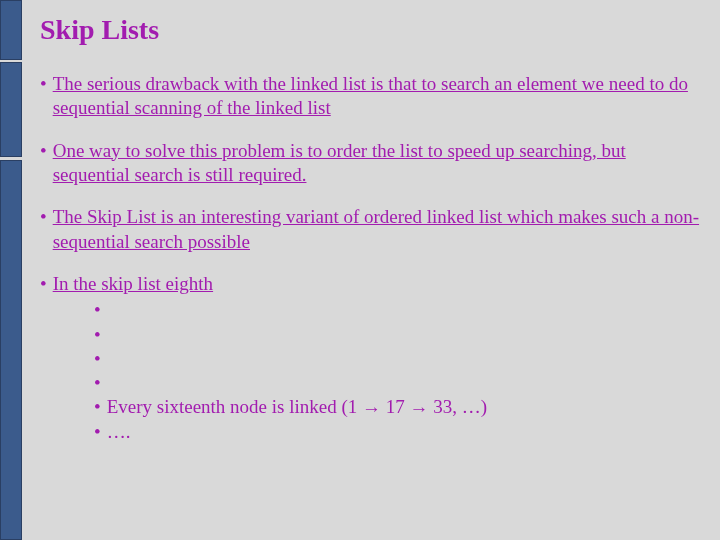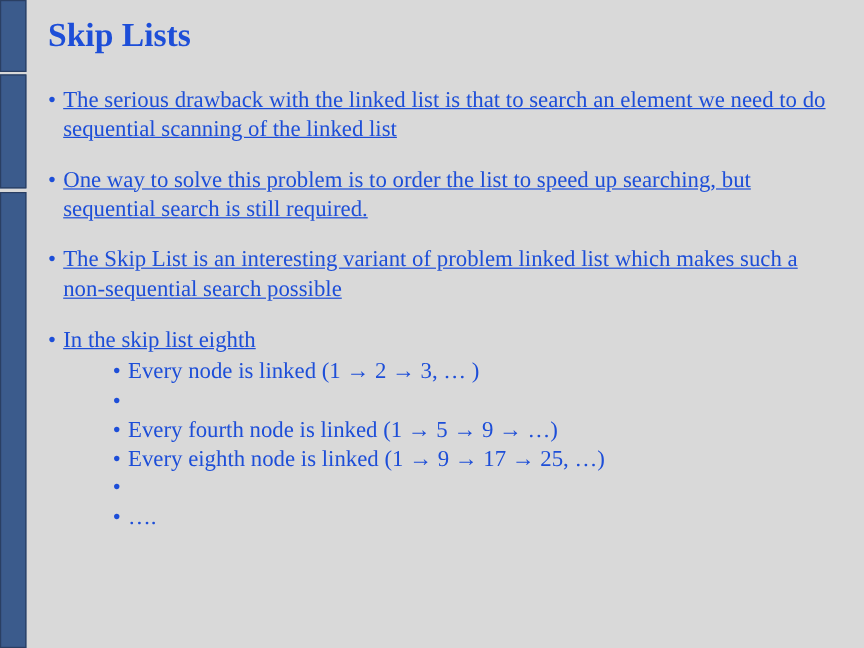--- a/index.html
+++ b/index.html
@@ -26,21 +26,21 @@
   .bar1 { top: 0; height: 60px; }
   .bar2 { top: 62px; height: 95px; }
   .bar3 { top: 160px; height: 380px; }
   .slide {
     position: absolute;
     left: 34px;
     top: 0;
     right: 0;
     bottom: 0;
     padding: 10px 18px 18px 6px;
-    color: #1d4ed8;
+    color: #a21caf;
   }
   .title {
     font-size: 28px;
     font-weight: bold;
     margin-bottom: 26px;
     margin-top: 4px;
   }
   .content {
     font-size: 19px;
     line-height: 1.28;
@@ -90,57 +90,51 @@
       <div class="text">The serious drawback with the linked list is that to search an element we need to do sequential scanning of the linked list</div>
     </div>
 
     <div class="bullet">
       <div class="dot">•</div>
       <div class="text">One way to solve this problem is to order the list to speed up searching, but sequential search is still required.</div>
     </div>
 
     <div class="bullet">
       <div class="dot">•</div>
-      <div class="text">The Skip List is an interesting variant of problem linked list which makes such a non-sequential search possible</div>
+      <div class="text">The Skip List is an interesting variant of ordered linked list which makes such a non-sequential search possible</div>
     </div>
 
     <div class="bullet nowrap-group">
       <div class="dot">•</div>
       <div class="text">In the skip list eighth</div>
     </div>
 
     <div class="sublist">
 
       <div class="subbullet">
         <div class="dot">•</div>
-        <div class="text">
-          <span>Every node is linked (1 </span><span>→</span><span> 2 </span><span>→</span><span> 3, … )</span>
-        </div>
+      </div>
+
+      <div class="subbullet">
+        <div class="dot">•</div>
+      </div>
+
+      <div class="subbullet">
+        <div class="dot">•</div>
       </div>
 
       <div class="subbullet">
         <div class="dot">•</div>
       </div>
 
       <div class="subbullet">
         <div class="dot">•</div>
         <div class="text">
-          <span>Every fourth node is linked (1 </span><span>→</span><span> 5 </span><span>→</span><span> 9 </span><span>→</span><span> …)</span>
+          <span>Every sixteenth node is linked (1 </span><span>→</span><span> 17 </span><span>→</span><span> 33, …)</span>
         </div>
-      </div>
-
-      <div class="subbullet">
-        <div class="dot">•</div>
-        <div class="text">
-          <span>Every eighth node is linked (1 </span><span>→</span><span> 9 </span><span>→</span><span> 17 </span><span>→</span><span> 25, …)</span>
-        </div>
-      </div>
-
-      <div class="subbullet">
-        <div class="dot">•</div>
       </div>
 
       <div class="subbullet">
         <div class="dot">•</div>
         <div class="text">….</div>
       </div>
 
     </div>
 
   </div>

